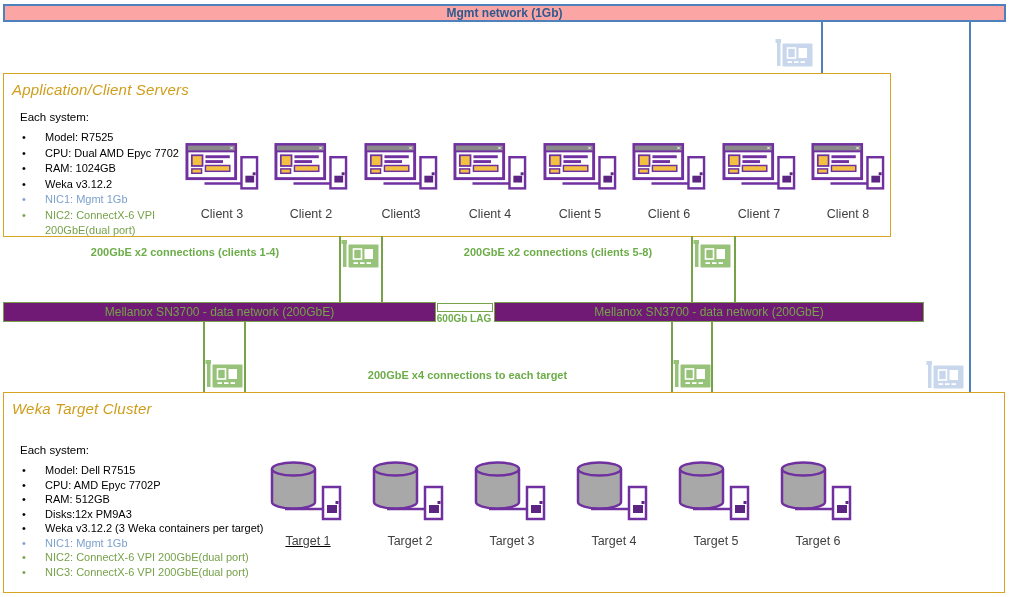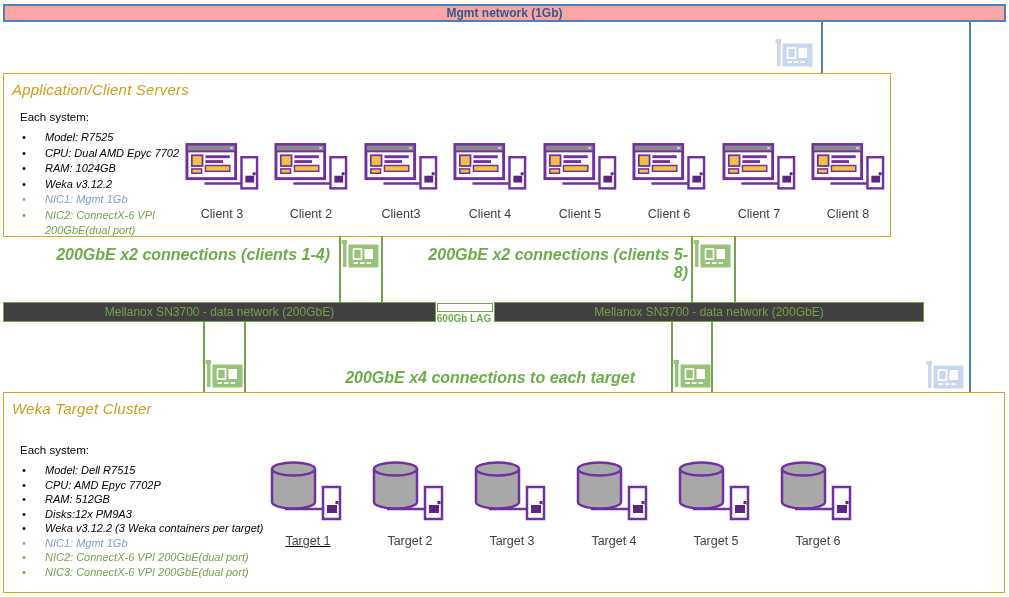--- a/index.html
+++ b/index.html
@@ -23,46 +23,46 @@
   .vline.green { background:#76a24a; }
 
   
   .gold-box { position:absolute; border:1.5px solid #d6a420; background:#fff; }
   .box-title { position:absolute; font-size:15px; color:#cf9d1a; letter-spacing:.2px;font-style:italic; }
 
   
   .specs { position:absolute; color:#000; }
   .specs-heading { font-size:11.5px; color:#000; margin:0 0 7px 6px; }
   ul.spec-list { list-style:none; margin:0; padding:0; }
-  ul.spec-list li { position:relative; padding-left:31px; font-size:11px;font-style:italic; }
+  ul.spec-list li { position:relative; padding-left:31px; font-size:11px; }
   ul.spec-list li::before { content:"\2022"; position:absolute; left:8px; }
   .app-list li { line-height:15.5px; width:150px; }
   .tgt-list li { line-height:14.5px; width:225px; }
   .style-default { color:#000; }
   .style-mgmt { color:#7da0cd; }
   .style-data { color:#76a24a; }
 
   
   .node-cell { position:absolute; text-align:center; }
   .client-cell { top:136px; width:90px; }
   .client-cell svg { width:74px; height:58px; }
   .target-cell { top:455px; width:100px; }
   .target-cell svg { width:78px; height:66px; }
   .node-label { display:block; margin-top:9px; font-size:12.5px; color:#3f3f3f; }
 
   
   .switch-bar {
     position:absolute; top:302px; height:18px;
-    border:1.5px solid #76a24a; background:#404040;
+    border:1.5px solid #76a24a; background:#701a75;
     display:flex; align-items:center; justify-content:center;
   }
   .switch-bar span { font-size:12px; color:#76a24a; }
 
   
-  .conn-label { position:absolute; text-align:right; font-size:16px; font-weight:bold; color:#6cad49;font-style:italic; }
+  .conn-label { position:absolute; text-align:center; font-size:11px; font-weight:bold; color:#6cad49; }
   .lag-connector { position:absolute; left:437px; top:303px; width:54px; height:7px; border:1.5px solid #76a24a; background:#fff; }
   .lag-label { position:absolute; left:431px; top:313px; width:66px; text-align:center; font-size:10px; font-weight:bold; color:#6cad49; }
 
   
   .nic { position:absolute; width:38px; height:30px; }
   .nic.green { color:#97c279; }
   .nic.blue { color:#c8d7ec; }
 </style>
 </head>
 <body>

